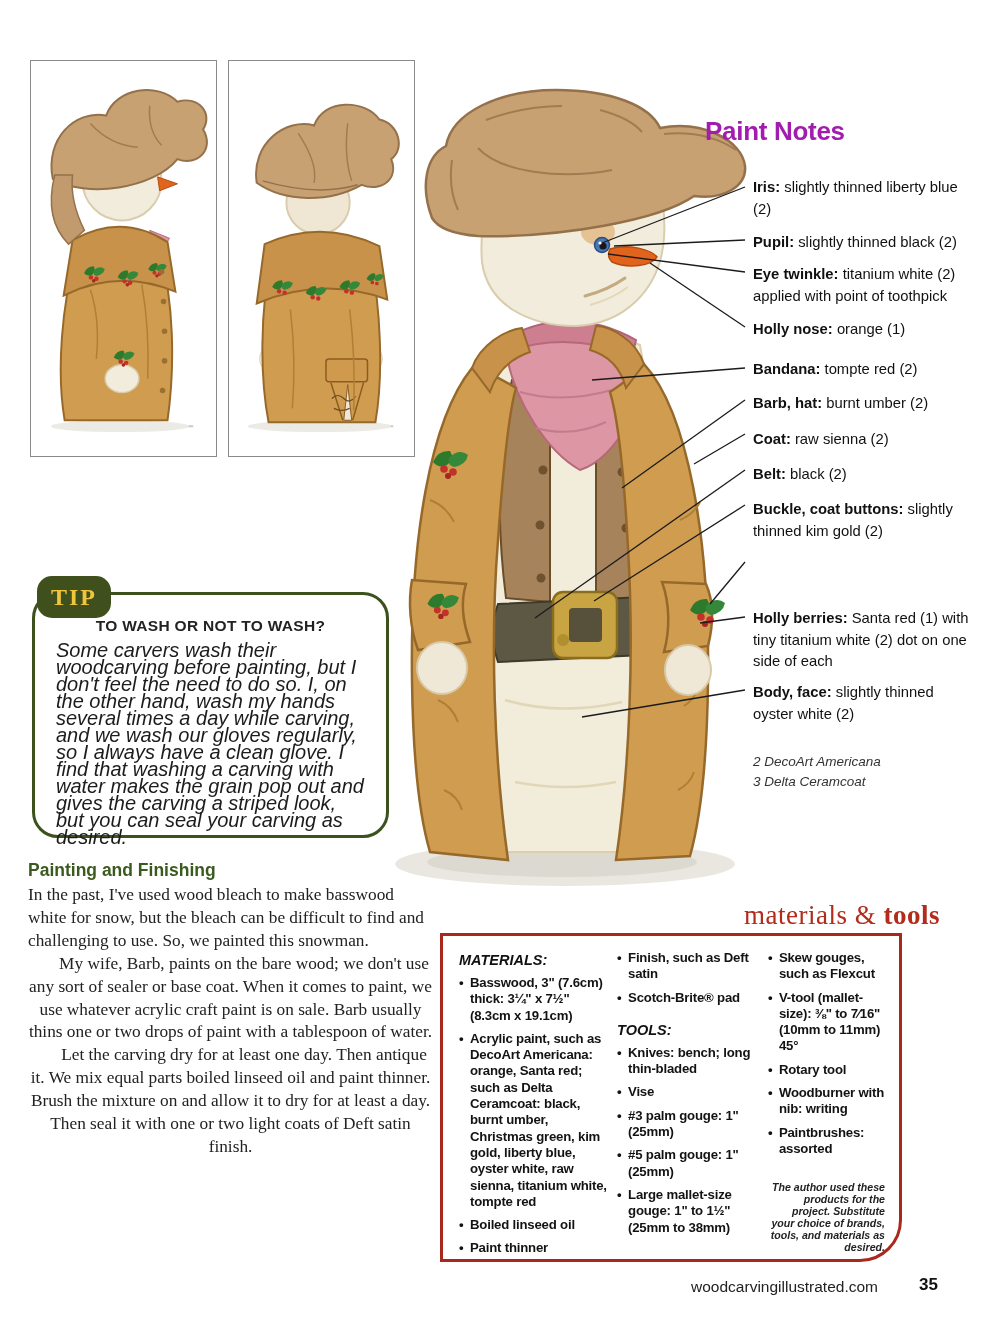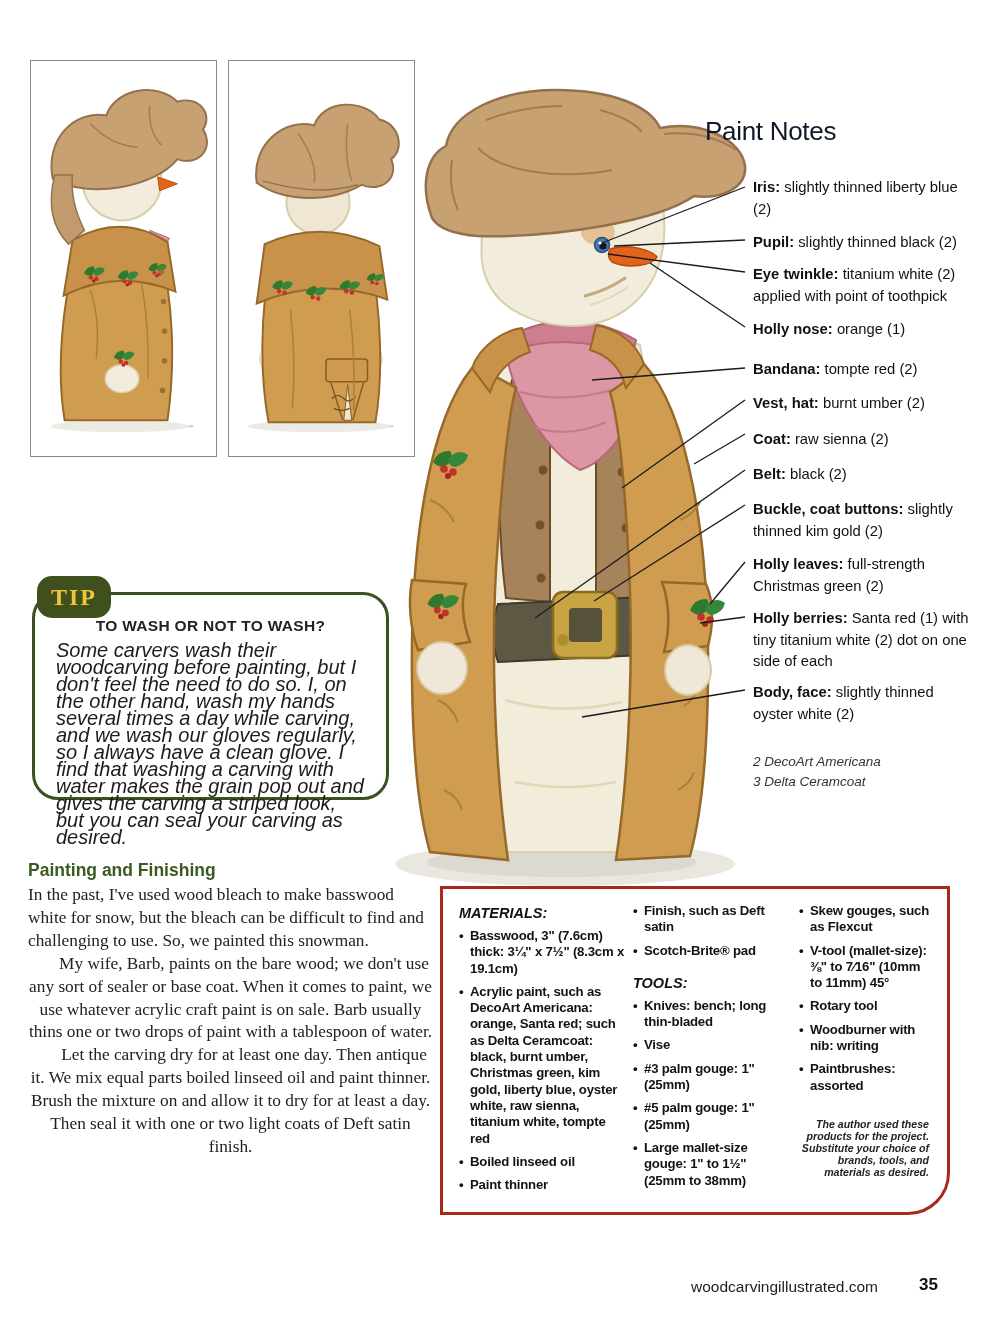--- a/index.html
+++ b/index.html
@@ -6,42 +6,42 @@
   .page{position:relative;width:1000px;height:1333px;background:#ffffff;margin:0 auto;
         font-family:"Liberation Sans",sans-serif;color:#1a1a1a;overflow:hidden;}
   
   .photo-frame{position:absolute;background:#ffffff;border:1px solid #8a8a8a;box-sizing:border-box;}
   .photo1{left:30px;top:60px;width:187px;height:397px;}
   .photo2{left:228px;top:60px;width:187px;height:397px;}
   .photo-frame svg{display:block;width:100%;height:100%;}
   
   .hero{position:absolute;left:0;top:0;width:1000px;height:1333px;pointer-events:none;}
   
-  .pn-title{position:absolute;left:705px;top:116px;font-size:26px;font-weight:normal;letter-spacing:-0.3px;color:#0f172a;}
+  .pn-title{position:absolute;left:705px;top:116px;font-size:26px;font-weight:bold;letter-spacing:-0.3px;color:#a21caf;}
   .pn-item{position:absolute;left:753px;width:225px;font-size:14.8px;line-height:21.5px;color:#111;}
   .pn-item b{font-weight:bold;}
   .pn-foot{position:absolute;left:753px;top:752px;font-style:italic;font-size:13.5px;line-height:20px;color:#333;}
   
-  .tip-box{position:absolute;left:32px;top:592px;width:357px;height:208px;background:#fff;
+  .tip-box{position:absolute;left:32px;top:592px;width:357px;height:246px;background:#fff;
            border:3px solid #3c521d;border-radius:26px;box-sizing:border-box;}
   .tip-badge{position:absolute;left:2px;top:-19px;width:74px;height:42px;background:#40501c;color:#f0c53c;
              border-radius:15px;display:flex;align-items:center;justify-content:center;
              font-family:"Liberation Serif",serif;font-weight:bold;font-size:24px;letter-spacing:2px;}
   .tip-title{margin-top:22px;text-align:center;font-weight:bold;font-size:15.5px;letter-spacing:0.3px;color:#222;}
   .tip-body{margin:7px 19px 0 21px;font-style:italic;font-size:20px;line-height:17px;color:#1c1c1c;}
   
   .article{position:absolute;left:28px;top:860px;width:405px;}
   .article h2{margin:0 0 3px 0;font-size:17.5px;font-weight:bold;color:#3b5a1e;}
   .article p{margin:0;font-family:"Liberation Serif",serif;font-size:17.3px;line-height:22.9px;color:#222;}
   .article p.ind{text-indent:27px;text-align:center;}
   
   .mt-title{position:absolute;right:60px;top:900px;font-family:"Liberation Serif",serif;
             font-size:27px;color:#b22b1b;letter-spacing:0.5px;}
   .mt-title b{font-weight:bold;}
-  .mt-box{position:absolute;left:440px;top:886px;width:510px;height:329px;background:#fff;
+  .mt-box{position:absolute;left:440px;top:933px;width:462px;height:329px;background:#fff;
           border:3px solid #a8291c;border-radius:0 0 42px 0;box-sizing:border-box;
           padding:14px 10px 8px 16px;display:flex;gap:8px;}
   .mt-col1{width:166px;}
   .mt-col2{width:158px;}
   .mt-col3{width:134px;}
   .mt-box h3{margin:2px 0 7px 0;font-size:14.5px;font-style:italic;font-weight:bold;color:#111;}
   .mt-box h3.tools-h{margin-top:16px;}
   .mt-box ul{list-style:none;margin:0;padding:0;}
   .mt-box li{position:relative;padding-left:11px;font-size:13.2px;font-weight:bold;
              line-height:16.3px;letter-spacing:-0.2px;margin-bottom:7px;color:#131313;}
@@ -207,25 +207,24 @@
     </g>
   </svg>
 
   <div class="pn-title">Paint Notes</div>
 
   <div class="pn-item" style="top:177px"><b>Iris:</b><span> slightly thinned liberty blue (2)</span></div>
   <div class="pn-item" style="top:232px"><b>Pupil:</b><span> slightly thinned black (2)</span></div>
   <div class="pn-item" style="top:264px"><b>Eye twinkle:</b><span> titanium white (2) applied with point of toothpick</span></div>
   <div class="pn-item" style="top:319px"><b>Holly nose:</b><span> orange (1)</span></div>
   <div class="pn-item" style="top:359px"><b>Bandana:</b><span> tompte red (2)</span></div>
-  <div class="pn-item" style="top:393px"><b>Vest, hat:</b><span> burnt umber (2)</span></div>
+  <div class="pn-item" style="top:393px"><b>Barb, hat:</b><span> burnt umber (2)</span></div>
   <div class="pn-item" style="top:429px"><b>Coat:</b><span> raw sienna (2)</span></div>
   <div class="pn-item" style="top:464px"><b>Belt:</b><span> black (2)</span></div>
   <div class="pn-item" style="top:499px"><b>Buckle, coat buttons:</b><span> slightly thinned kim gold (2)</span></div>
-  <div class="pn-item" style="top:554px"><b>Holly leaves:</b><span> full-strength Christmas green (2)</span></div>
   <div class="pn-item" style="top:608px"><b>Holly berries:</b><span> Santa red (1) with tiny titanium white (2) dot on one side of each</span></div>
   <div class="pn-item" style="top:682px"><b>Body, face:</b><span> slightly thinned oyster white (2)</span></div>
 
   <div class="pn-foot">
     <div>2 DecoArt Americana</div>
     <div>3 Delta Ceramcoat</div>
   </div>
 
   <div class="tip-box">
     <div class="tip-badge">TIP</div>

